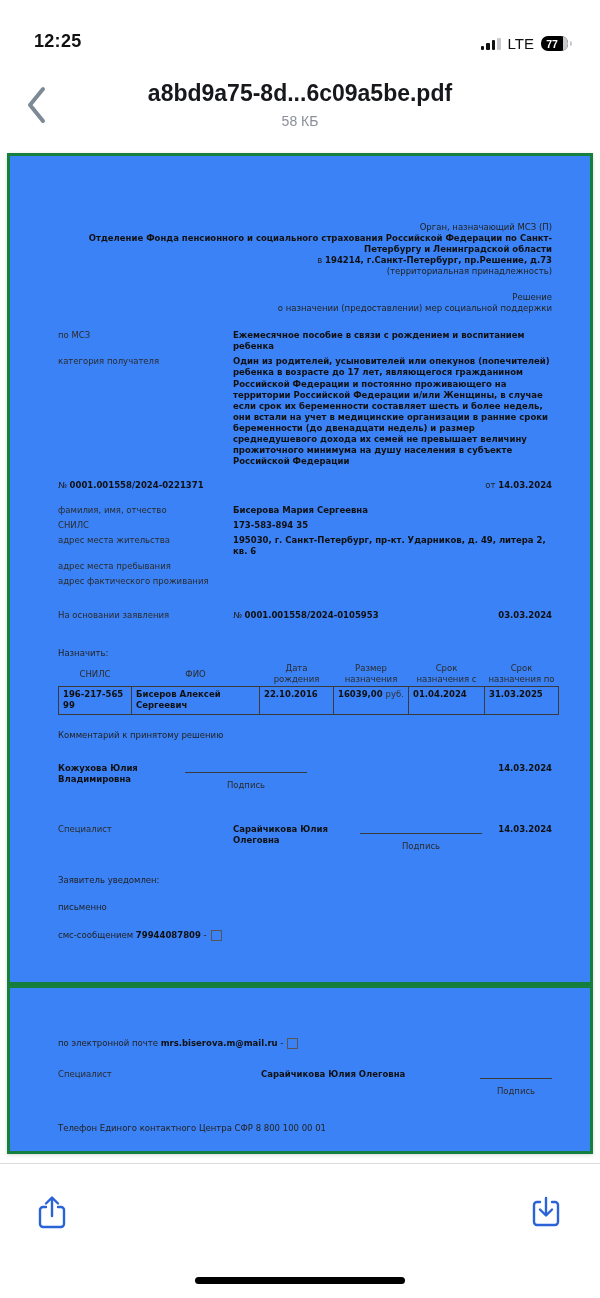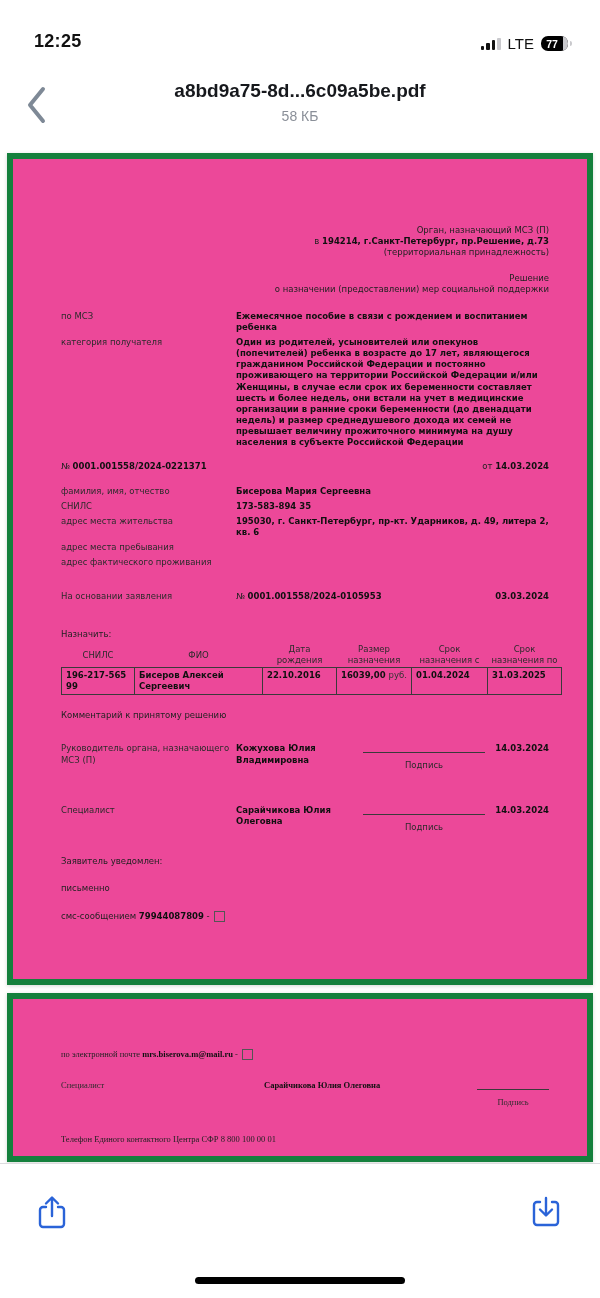--- a/index.html
+++ b/index.html
@@ -23,30 +23,30 @@
   .bat-num { position:absolute; left:0; top:0; width:22px; height:15px; display:flex;
              align-items:center; justify-content:center; color:#fff; font-size:10.5px; font-weight:bold; }
   .bat-nub { position:absolute; right:0; top:5px; width:2.5px; height:5px; border-radius:0 2px 2px 0;
              background:#c9c9cd; }
 
   
   .navheader { height:95px; position:relative; }
   .back-btn { position:absolute; left:26px; top:26px; width:30px; height:46px; display:flex;
               align-items:center; }
   .nav-titles { position:absolute; left:80px; right:80px; top:22px; text-align:center; }
-  .nav-title { font-size:19px; font-weight:bold; color:#16181c; white-space:nowrap; }
+  .nav-title { font-size:23px; font-weight:bold; color:#16181c; white-space:nowrap; }
   .nav-sub { font-size:14px; color:#8a8f98; margin-top:6px; }
 
   
   .viewer { height:1010px; background:#fff; }
-  .page { margin:0 7px; background:#ec4899; border:6px solid #15803d;
+  .page { margin:0 7px; background:#3b82f6; border:3px solid #15803d;
           box-shadow:0 1px 4px rgba(0,0,0,.16); overflow:hidden;
           font-family:"DejaVu Sans", sans-serif; font-size:8.5px; color:#222; line-height:1.3; }
   .page1 { height:832px; padding:66px 38px 0 48px; }
-  .page2 { height:169px; margin-top:8px; padding:50px 38px 0 48px;font-family:Liberation Serif, serif; }
+  .page2 { height:169px; margin-top:0; padding:50px 38px 0 48px; }
   .b { font-weight:bold; color:#101010; }
 
   .org-block { text-align:right; }
   .org-name { font-weight:bold; color:#101010; }
   .doc-title { text-align:right; margin-top:15px; }
   .frow { display:flex; margin-top:2px; }
   .flabel { width:175px; flex-shrink:0; color:#2b2b2b; }
   .fval { flex:1; font-weight:bold; color:#101010; }
   .fields1 { margin-top:16px; }
   .fields1 .frow + .frow { margin-top:4px; }
@@ -129,20 +129,21 @@
     <div class="nav-sub">58 КБ</div>
   </div>
 </div>
 
 <div class="viewer">
 
   <div class="page page1">
 
     <div class="org-block">
       <div>Орган, назначающий МСЗ (П)</div>
+      <div class="org-name">Отделение Фонда пенсионного и социального страхования Российской Федерации по Санкт-Петербургу и Ленинградской области</div>
       <div>
         <span>в</span>
         <span class="b">194214, г.Санкт-Петербург, пр.Решение, д.73</span>
       </div>
       <div>(территориальная принадлежность)</div>
     </div>
 
     <div class="doc-title">
       <div>Решение</div>
       <div>о назначении (предоставлении) мер социальной поддержки</div>
@@ -222,21 +223,20 @@
           <td><span>16039,00</span> <span class="unit">руб.</span></td>
           <td>01.04.2024</td>
           <td>31.03.2025</td>
         </tr>
       </tbody>
     </table>
 
     <div class="comment">Комментарий к принятому решению</div>
 
     <div class="sigrow">
-      <div class="sigrole">Руководитель органа, назначающего МСЗ (П)</div>
       <div class="signame">Кожухова Юлия Владимировна</div>
       <div class="siglineblk">
         <div class="sigline"></div>
         <div class="sigcap">Подпись</div>
       </div>
       <div class="sigdate">14.03.2024</div>
     </div>
 
     <div class="sigrow sigrow2">
       <div class="sigrole">Специалист</div>

